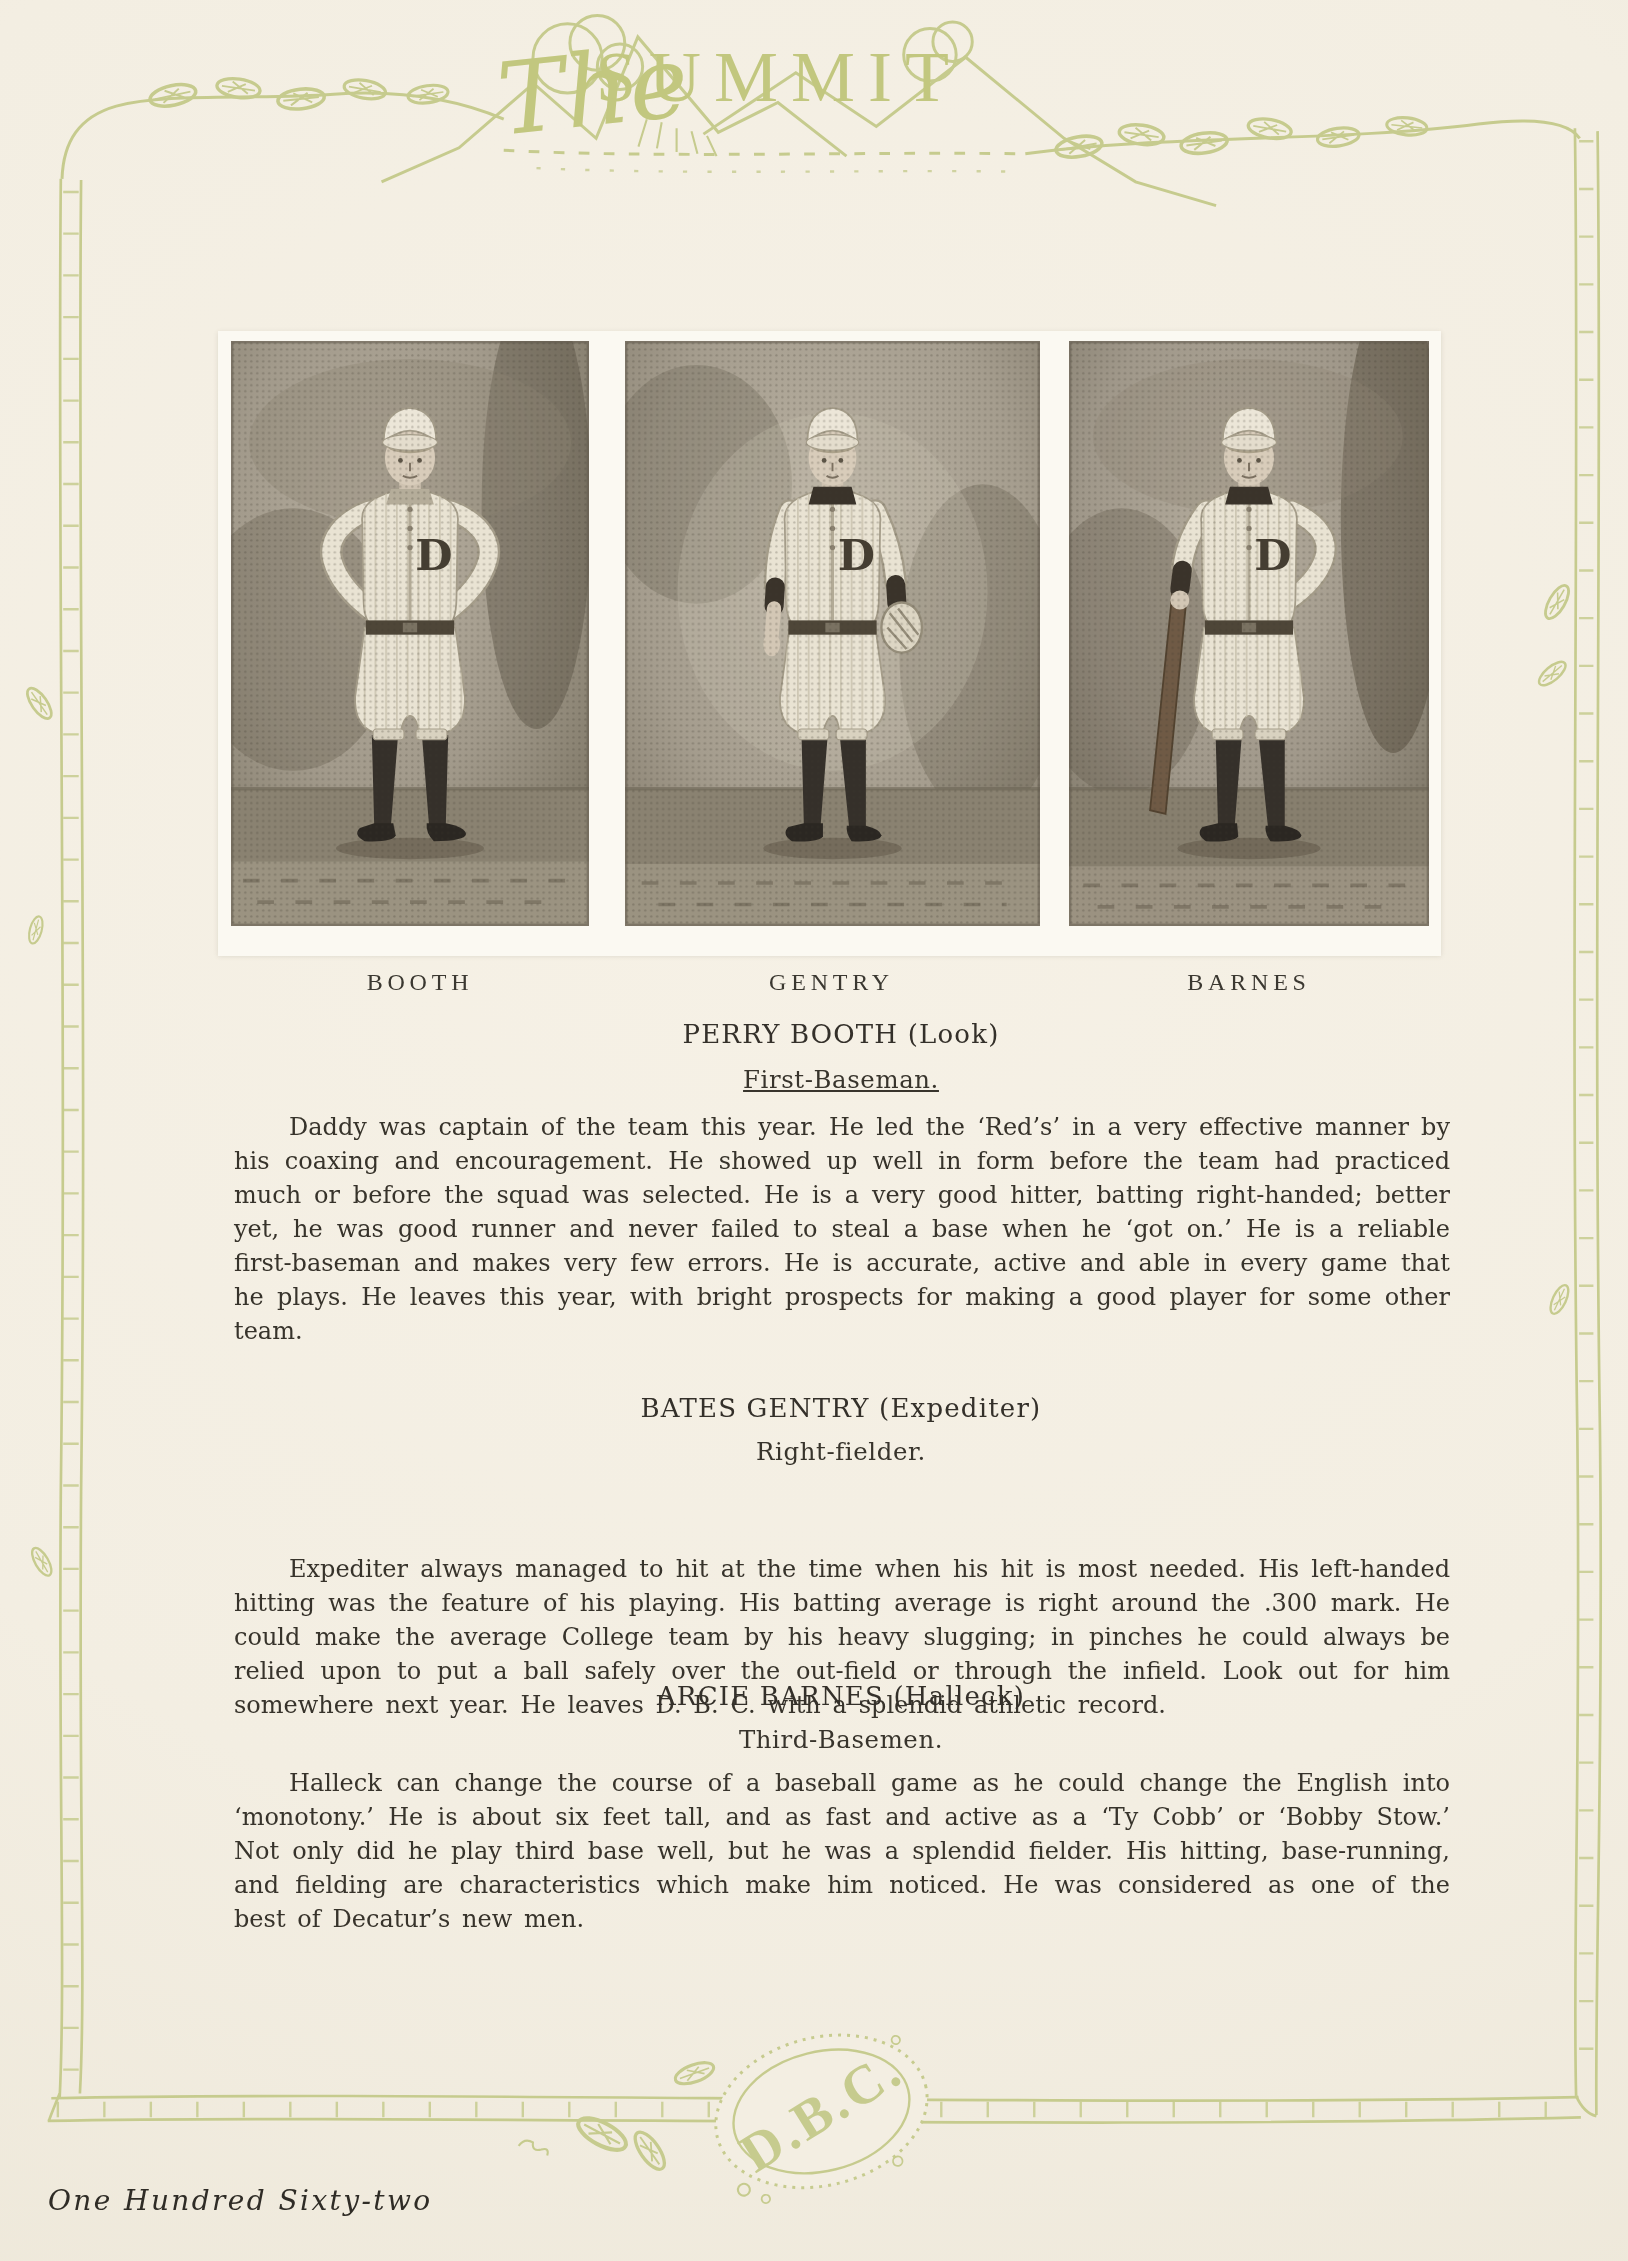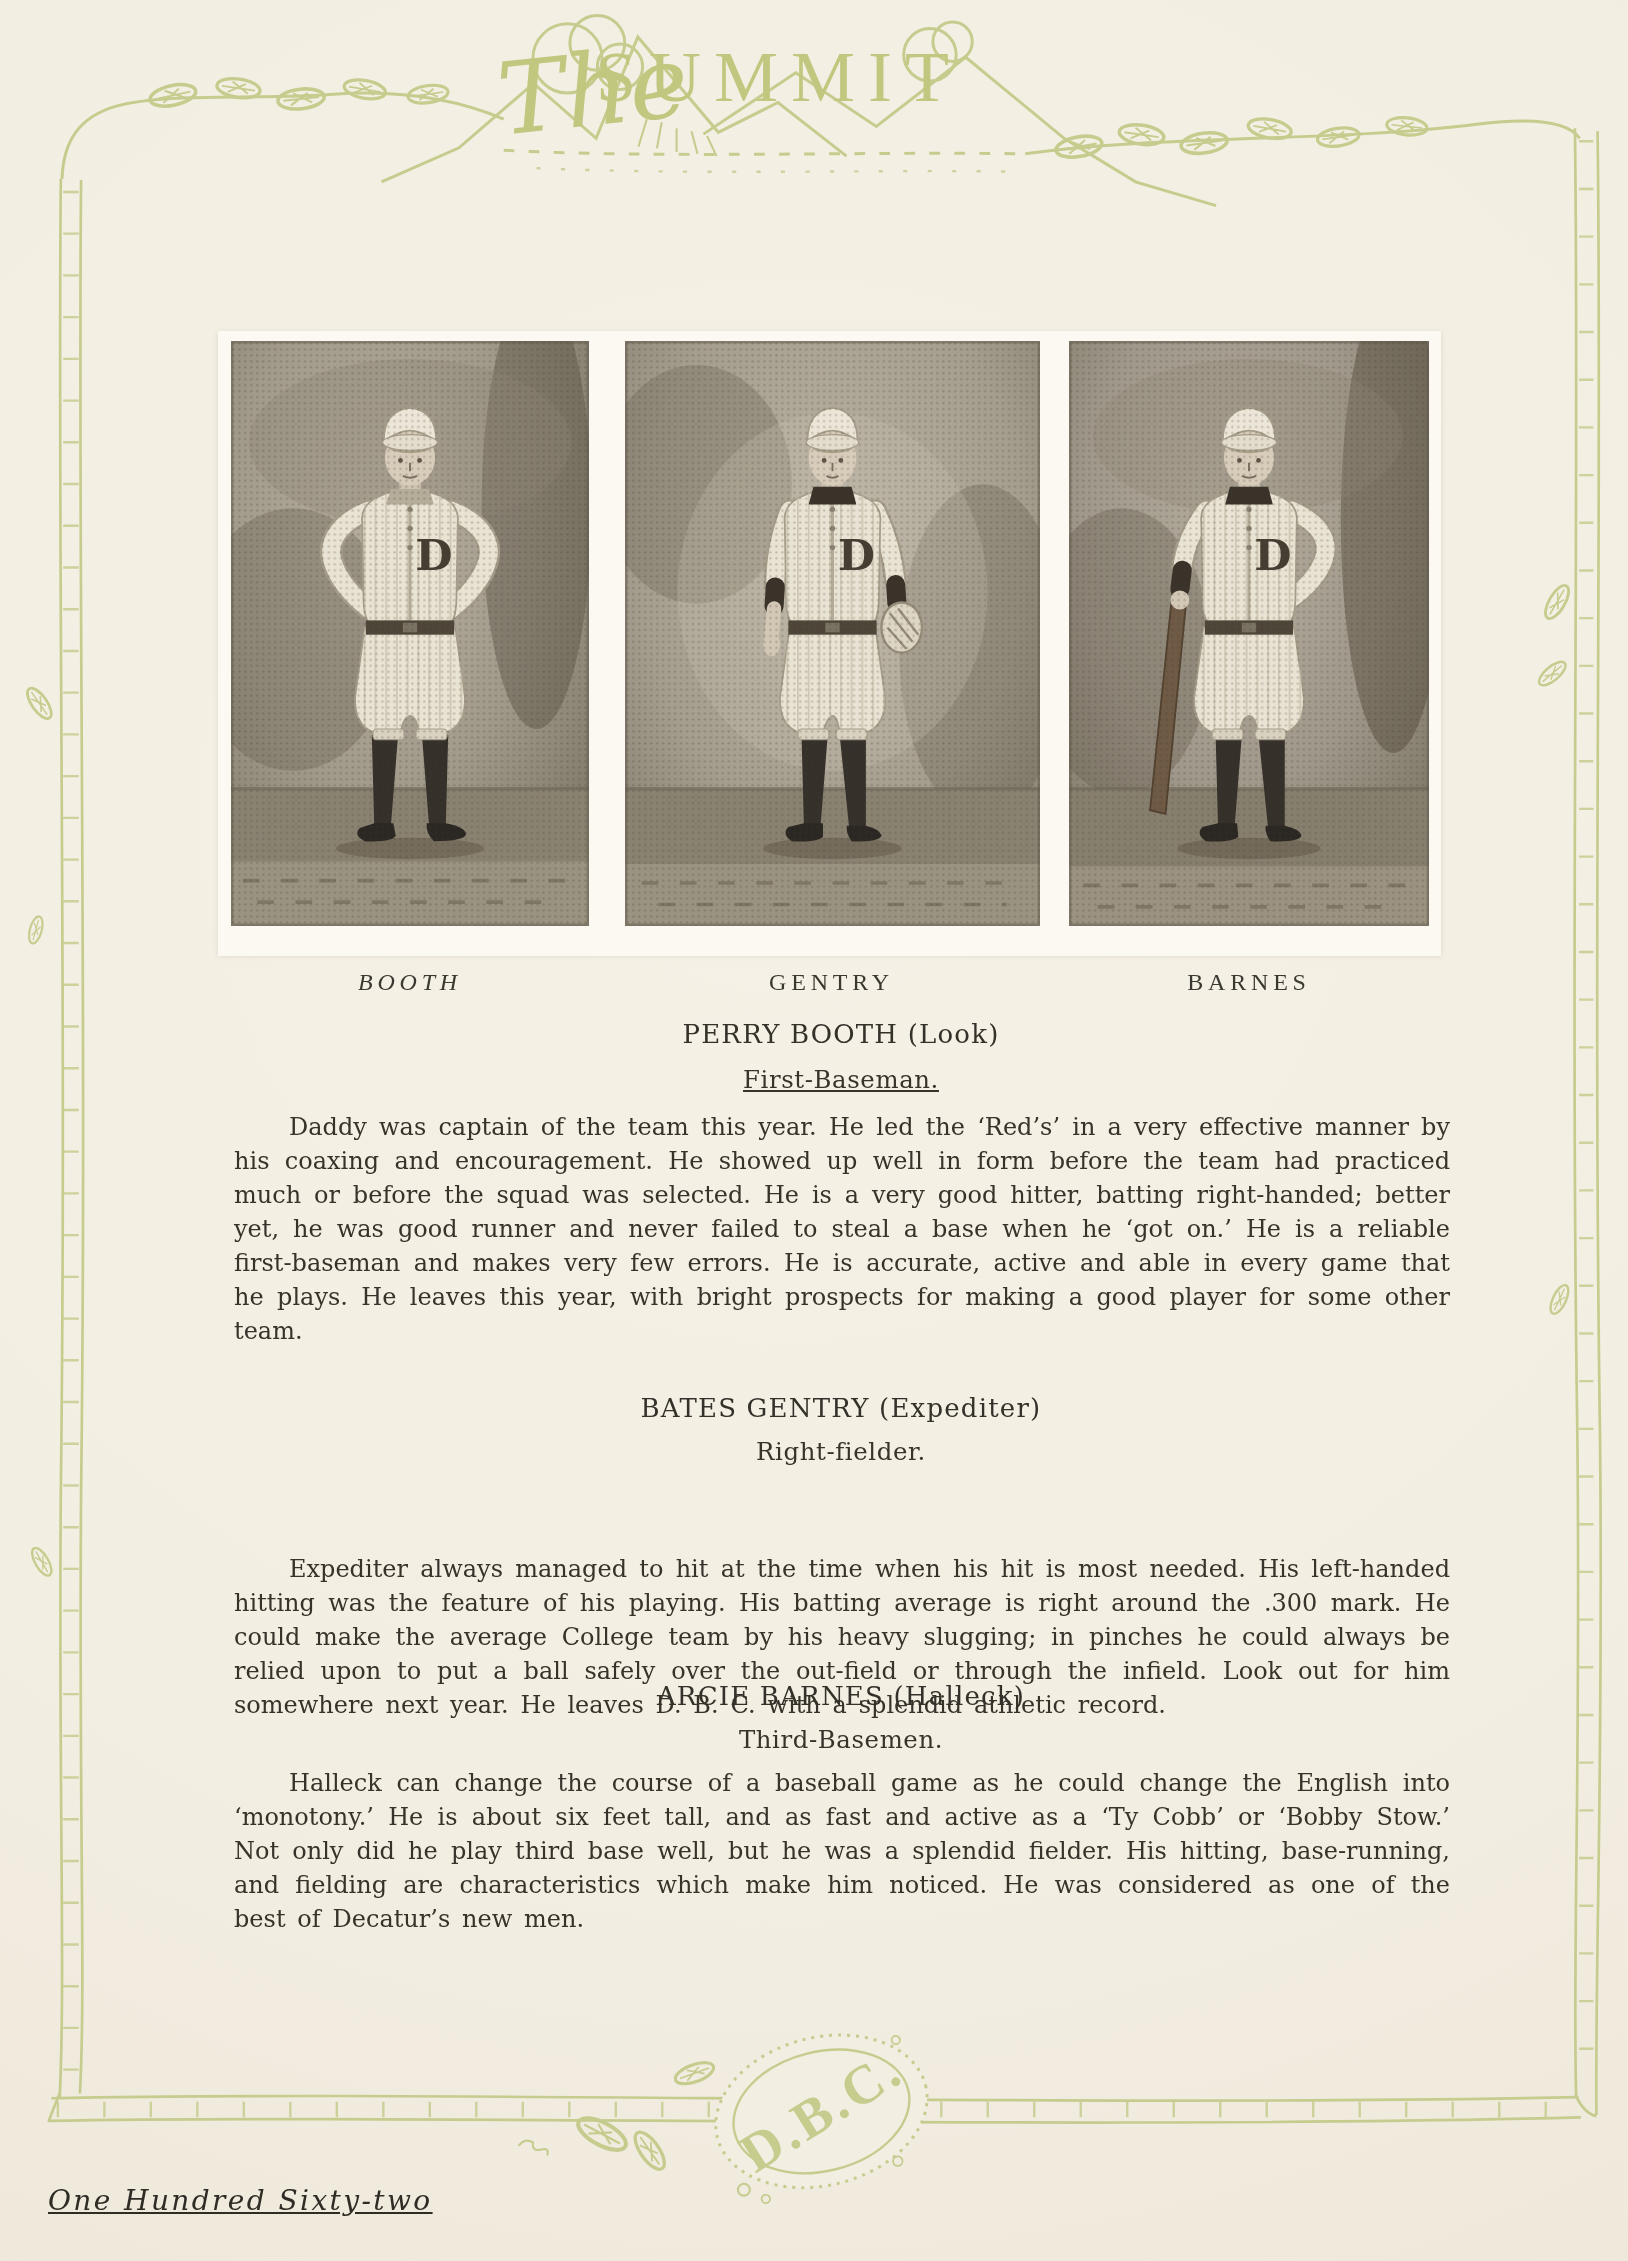--- a/index.html
+++ b/index.html
@@ -11,32 +11,32 @@
     color:#c2c77f;font-family:"DejaVu Serif",serif;transform:rotate(-6deg);line-height:1;}
   .title-caps{position:absolute;left:596px;top:41px;font-size:72px;letter-spacing:13px;
     color:#c2c77f;font-family:"Liberation Serif",serif;line-height:1;}
   .photo-sheet{position:absolute;left:218px;top:331px;width:1223px;height:625px;
     background:#fbf9f2;box-shadow:0 1.2px 4.8px rgba(90,80,60,.15);}
   .photo{position:absolute;top:9.5px;height:585px;overflow:hidden;background:#9a9285;}
   .photo svg{display:block;width:100%;height:100%;}
   .p1{left:13px;width:358px;} .p2{left:407px;width:415px;} .p3{left:851px;width:360px;}
   .caption{position:absolute;top:969px;font-size:24px;letter-spacing:4.8px;color:#3b3831;
     font-family:"Liberation Serif",serif;text-align:center;}
-  .cap1{left:231px;width:358px;font-style:italic;} .cap2{left:624px;width:415px;} .cap3{left:1069px;width:360px;}
+  .cap1{left:241px;width:358px;} .cap2{left:624px;width:415px;} .cap3{left:1069px;width:360px;}
   .sec-head{position:absolute;left:233px;width:1216px;text-align:center;font-size:26px;
     letter-spacing:1.2px;color:#34302a;}
   .sec-pos{position:absolute;left:233px;width:1216px;text-align:center;font-size:24.4px;
     letter-spacing:0.6px;color:#38342c;}
   .bio{position:absolute;left:234px;width:1216px;font-size:24px;line-height:34px;
     text-align:justify;text-indent:55px;word-spacing:4.2px;color:#37332b;}
   .h1{top:1019px;} .pos1{top:1065px;text-decoration:underline;} .b1{top:1110px;}
   .h2{top:1393px;} .pos2{top:1437px;} .b2{top:1552px;}
   .h3{top:1681px;} .pos3{top:1725px;} .b3{top:1766px;}
   .page-number{position:absolute;left:48px;top:2184px;font-size:28px;font-style:italic;
-    letter-spacing:2.4px;color:#2f2c26;font-family:"DejaVu Serif",serif;text-decoration:underline;}
+    letter-spacing:2.4px;color:#2f2c26;font-family:"DejaVu Serif",serif;}
 </style>
 </head>
 <body>
 
 <div class="page">
 
   <svg class="ornament" viewBox="0 0 2731 3793">
     <defs>
       <g id="leaf">
         <ellipse cx="0" cy="0" rx="26" ry="11" fill="none" stroke="#c6cb8e" stroke-width="4"></ellipse>

